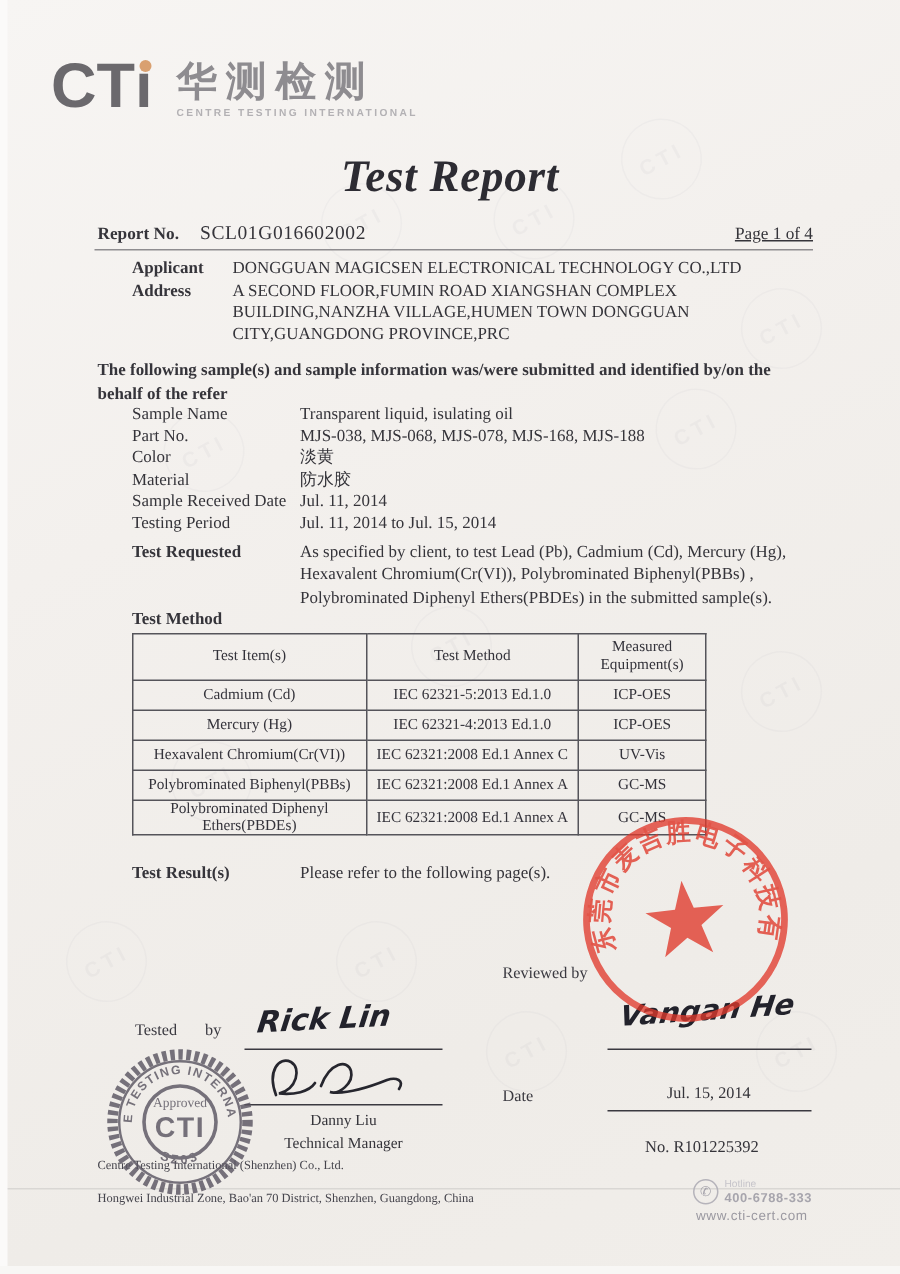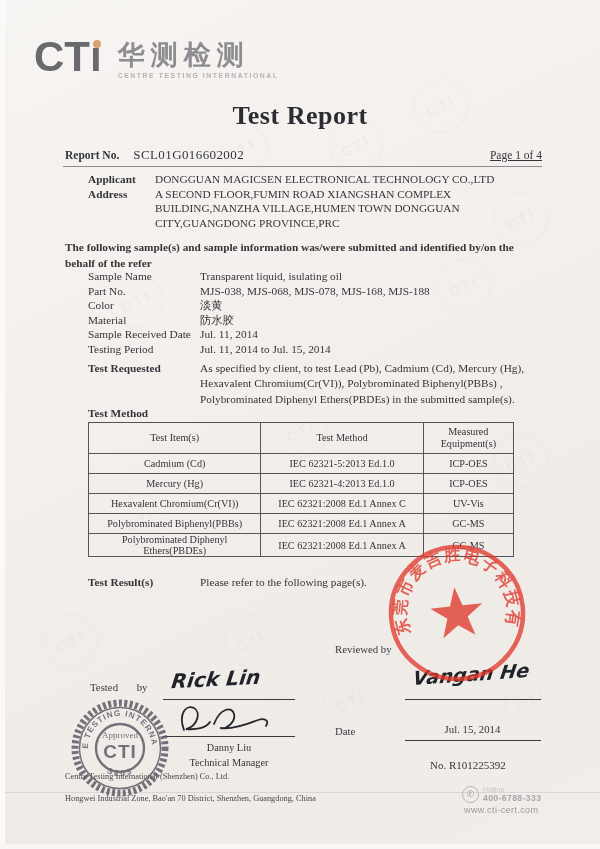--- a/index.html
+++ b/index.html
@@ -26,21 +26,21 @@
   .logo-cti{position:relative;font-family:"Liberation Sans",sans-serif;font-weight:bold;
             font-size:42px;line-height:38px;color:#6b696d;letter-spacing:0px;}
   .logo-dot{position:absolute;right:1px;top:2px;width:8px;height:8px;border-radius:50%;background:#d9a070;}
   .logo-cn{margin-left:16px;padding-top:3px;}
   .logo-cn-main{font-size:27px;line-height:27px;color:#8e8c90;font-weight:bold;letter-spacing:6px;
                 font-family:"DejaVu Sans",sans-serif;}
   .logo-cn-sub{margin-top:4px;font-family:"Liberation Sans",sans-serif;font-size:6.8px;
                letter-spacing:1.6px;color:#b3b1b4;font-weight:bold;}
 
   .title{position:absolute;left:0;top:101px;width:100%;text-align:center;
-         font-size:26px;font-weight:bold;color:#2d2c33;letter-spacing:0.5px;z-index:2;}
+         font-size:30px;font-weight:bold;color:#2d2c33;letter-spacing:0.5px;z-index:2;font-style:italic;}
 
   .report-row{position:absolute;left:65px;top:147px;width:477px;display:flex;align-items:baseline;z-index:2;}
   .report-row .lbl{font-weight:bold;font-size:11.5px;}
   .report-row .val{margin-left:14px;font-size:13px;letter-spacing:0.4px;}
   .report-row .page-info{margin-left:auto;font-size:11.5px;text-decoration:underline;}
   .rule{position:absolute;left:63px;top:166px;width:479px;border-top:1px solid #8f8d90;z-index:2;}
 
   .app-block{position:absolute;left:88px;top:172px;width:454px;z-index:2;font-size:11.3px;line-height:14.6px;}
   .app-row{display:flex;}
   .app-labels{width:67px;flex:none;font-weight:bold;}
@@ -53,21 +53,21 @@
   .samples{position:absolute;left:88px;top:269px;width:454px;z-index:2;font-size:11.3px;}
   .sample-row{display:flex;height:14.6px;line-height:14.6px;}
   .sample-row .s-lbl{width:112px;flex:none;}
   .sample-row .s-val{flex:1;}
 
   .requested{position:absolute;left:88px;top:361px;width:454px;z-index:2;font-size:11.3px;line-height:15.3px;display:flex;}
   .requested .r-lbl{width:112px;flex:none;font-weight:bold;}
 
   .method-h{position:absolute;left:88px;top:407px;font-weight:bold;font-size:11.3px;z-index:2;}
 
-  table.method{position:absolute;left:88px;top:422px;width:426px;border-collapse:collapse;z-index:2;
+  table.method{position:absolute;left:88px;top:422px;width:383px;border-collapse:collapse;z-index:2;
                font-size:10.2px;color:#33323a;}
   table.method th,table.method td{border:1px solid #55545a;text-align:center;vertical-align:middle;
                font-weight:normal;padding:0 3px;}
   table.method thead th{height:30px;line-height:12px;}
   table.method tbody td{height:19px;}
   .c1{width:174px;} .c2{width:166px;} .c3{width:86px;}
 
   .result-row{position:absolute;left:88px;top:576px;display:flex;font-size:11.3px;z-index:2;}
   .result-row .t-lbl{width:112px;flex:none;font-weight:bold;}
 

